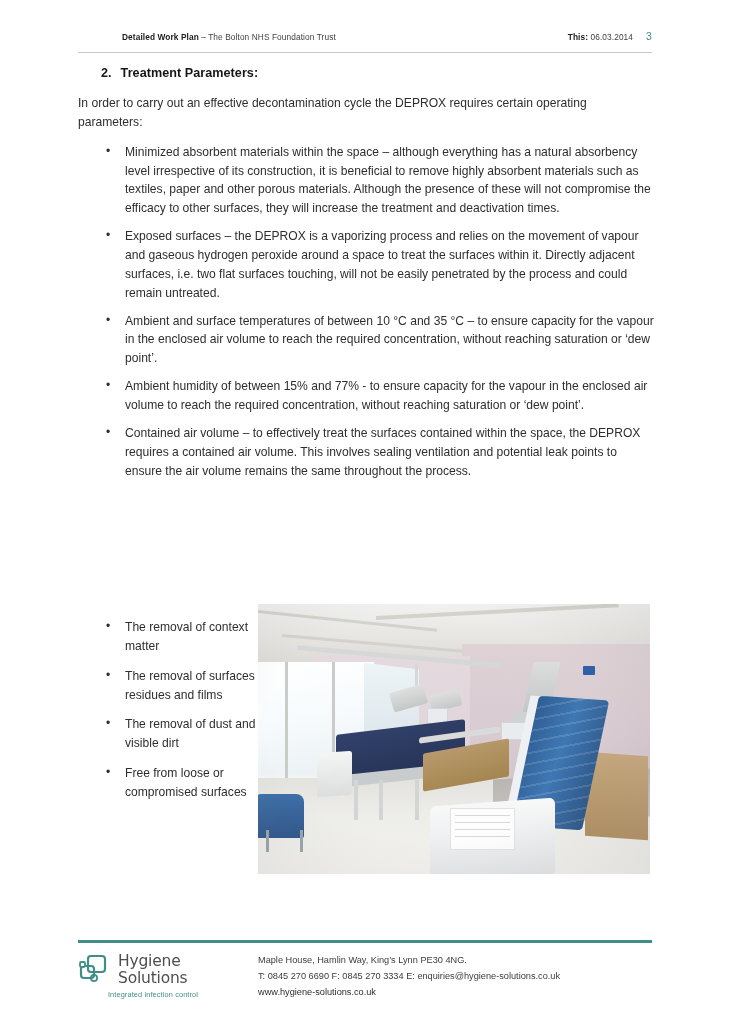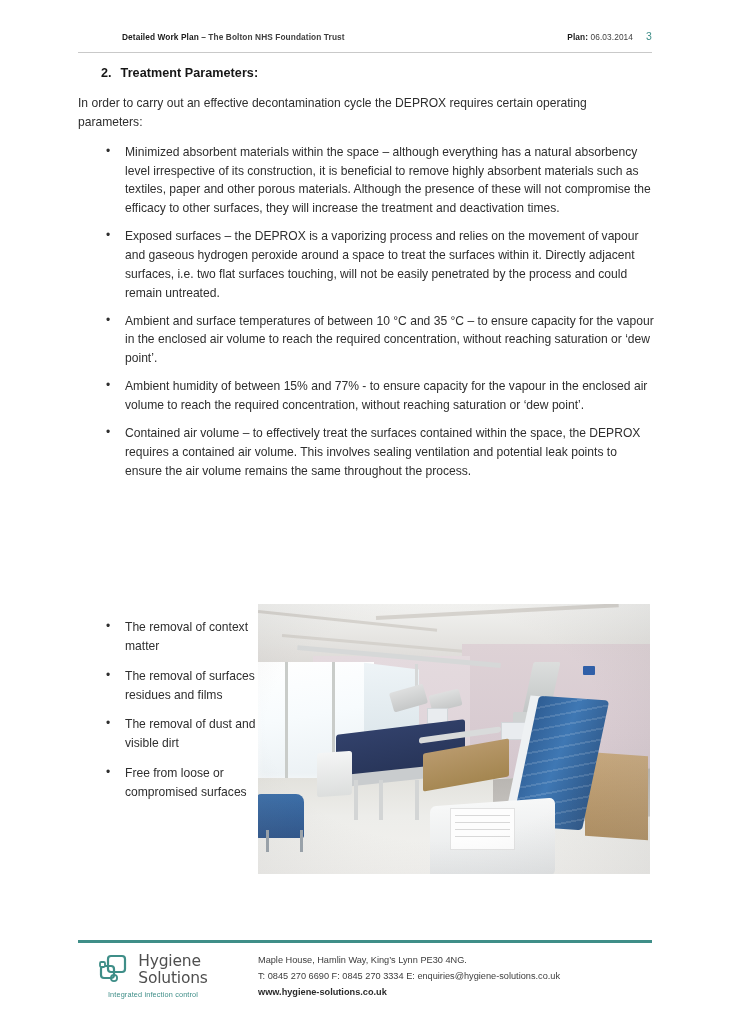--- a/index.html
+++ b/index.html
@@ -35,21 +35,21 @@
   .header-inner {
     display: flex;
     align-items: baseline;
     justify-content: space-between;
     font-size: 8.3px;
     color: #3a3a3a;
     letter-spacing: .1px;
   }
   .hdr-left { white-space: nowrap; }
   .hdr-left .hdr-strong { font-weight: bold; color: #1a1a1a; padding-left: 44px; }
-  .hdr-left .hdr-rest { font-weight: bold; color: #3f3f3f; }
+  .hdr-left .hdr-rest { font-weight: normal; color: #3f3f3f; }
   .hdr-right {
     white-space: nowrap;
     display: flex;
     align-items: baseline;
     gap: 13px;
   }
   .hdr-date-label { font-weight: bold; color: #1a1a1a; }
   .hdr-date-value { font-weight: normal; color: #3f3f3f; }
   .hdr-pageno {
     color: #3f8e88;
@@ -318,21 +318,21 @@
     top: 952px;
     width: 574px;
     display: flex;
     align-items: flex-start;
   }
   .logo-block {
     width: 150px;
     flex: 0 0 150px;
     padding-top: 2px;
   }
-  .logo-row { display: flex; align-items: center; gap: 6px; justify-content: center; }
+  .logo-row { display: flex; align-items: center; gap: 6px; }
   .logo-mark { width: 34px; height: 32px; flex: 0 0 34px; }
   .logo-words {
     line-height: 1.0;
     color: #4a4a4a;
   }
   .logo-words .w1, .logo-words .w2 {
     display: block;
     font-size: 15.5px;
     letter-spacing: -0.2px;
     color: #4f4f4f;
@@ -348,37 +348,37 @@
     width: 150px;
   }
   .footer-contact {
     padding-left: 30px;
     padding-top: 1px;
     font-size: 9.2px;
     line-height: 1.72;
     color: #3c3c3c;
   }
   .footer-contact .line-web {
-    font-weight: bold;
+    font-weight: normal;
     color: #2b2b2b;
   }
 </style>
 </head>
 <body>
 
 <div class="page">
 
   <div class="header">
     <div class="header-inner">
       <div class="hdr-left">
         <span class="hdr-strong">Detailed Work Plan</span><span class="hdr-rest"> – The Bolton NHS Foundation Trust</span>
       </div>
       <div class="hdr-right">
         <span>
-          <span class="hdr-date-label">Plan:</span>
+          <span class="hdr-date-label">This:</span>
           <span class="hdr-date-value">06.03.2014</span>
         </span>
         <span class="hdr-pageno">3</span>
       </div>
     </div>
   </div>
   <div class="header-rule"></div>
 
   <div class="content">
 

